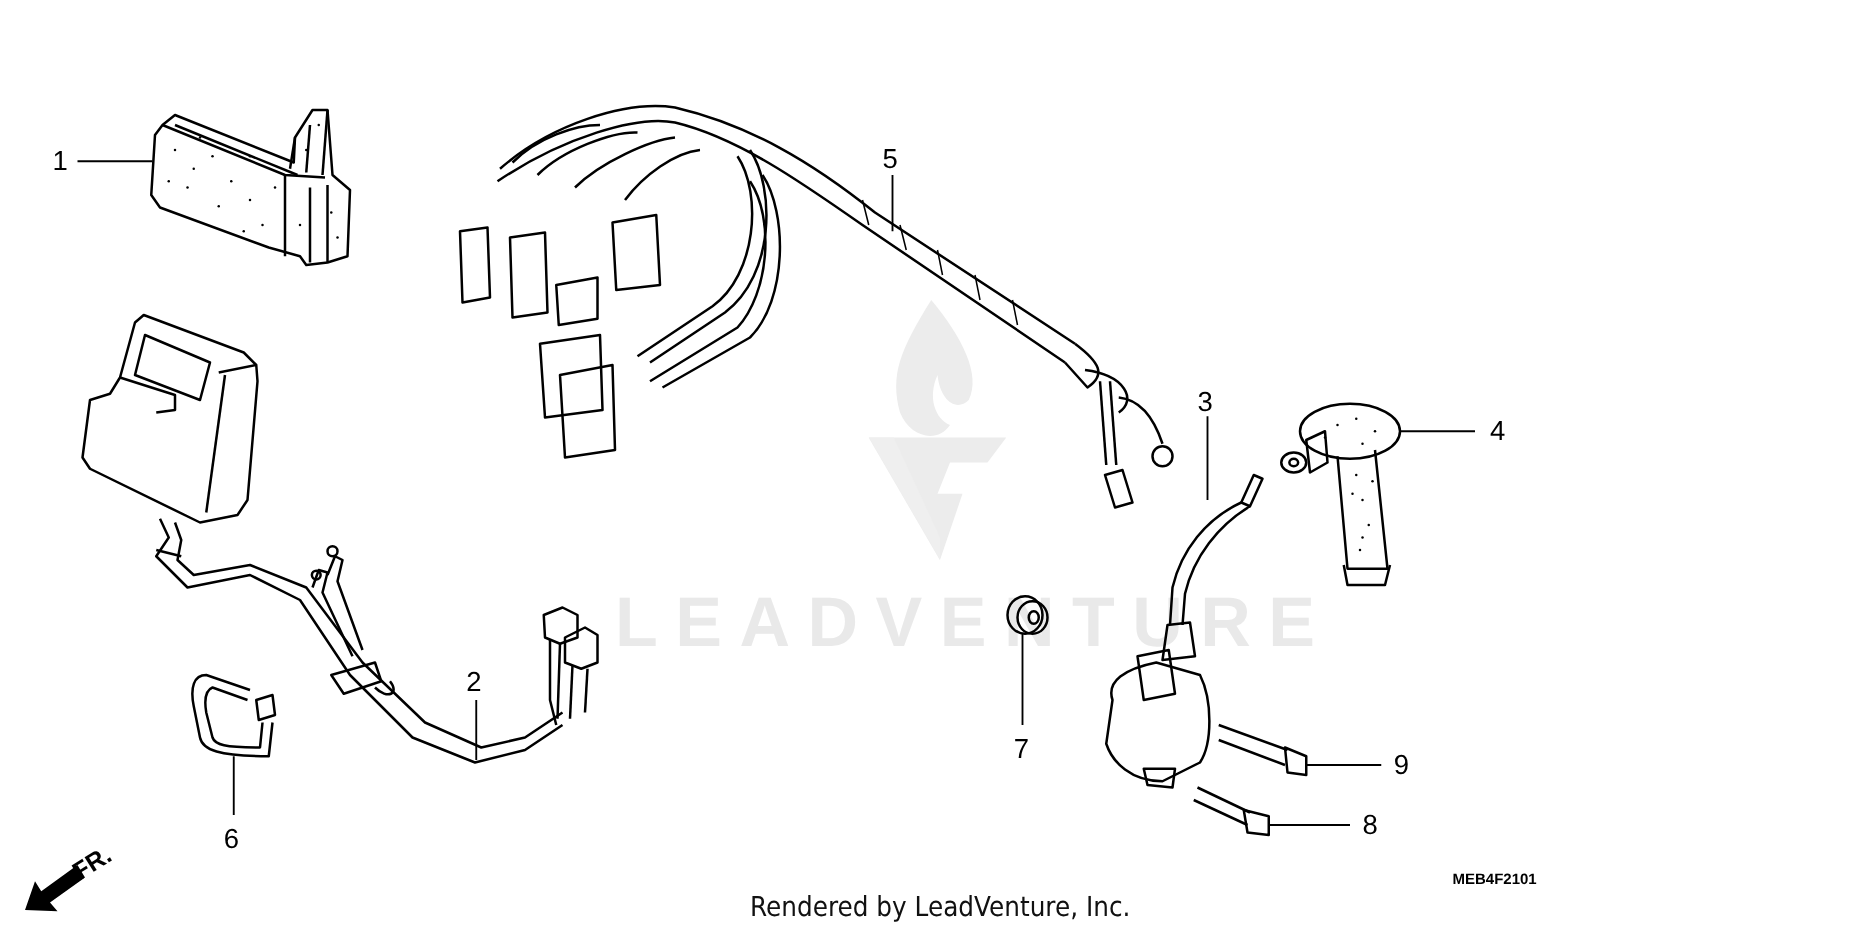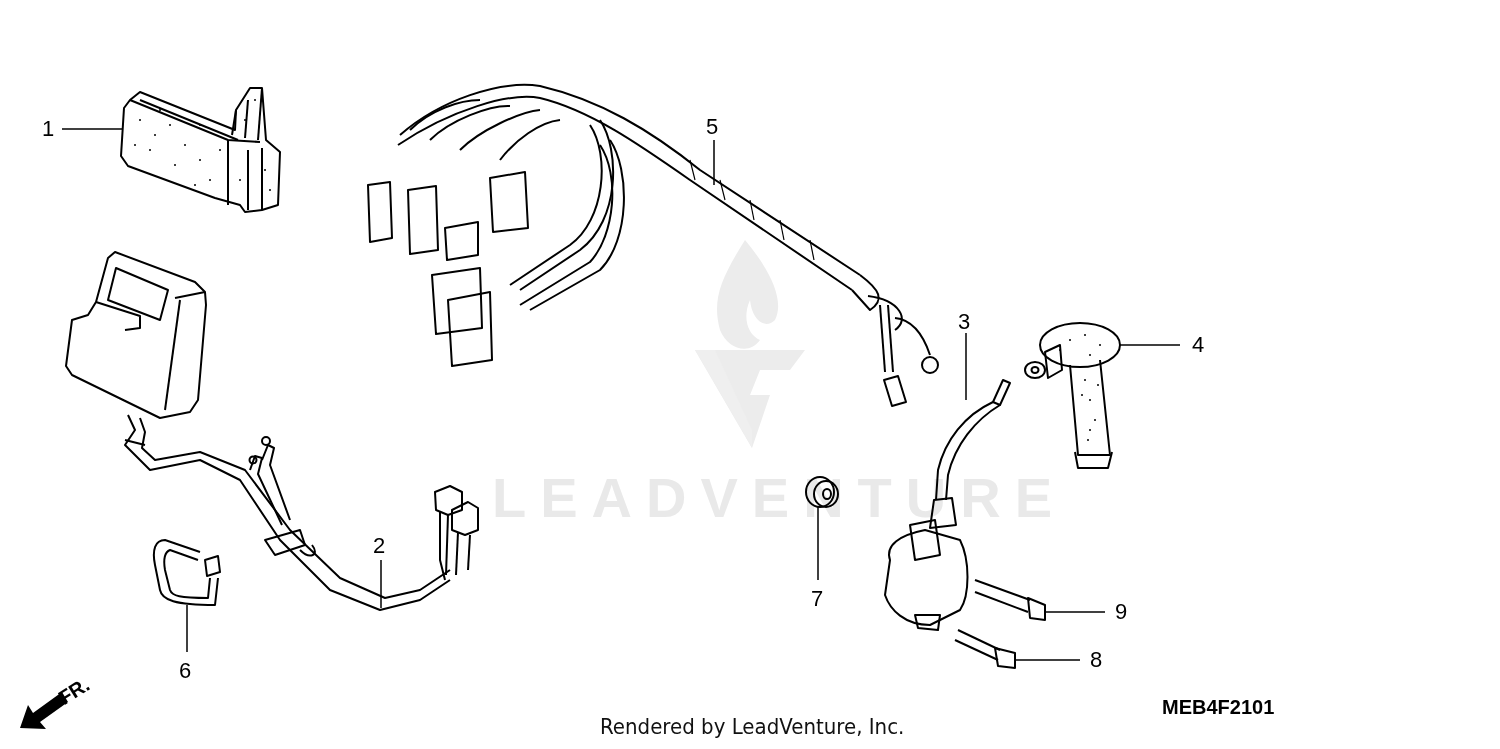--- a/index.html
+++ b/index.html
@@ -9,21 +9,21 @@
       position: absolute;
       font-family: "Liberation Sans", sans-serif;
       font-size: 22px;
       color: #000;
       line-height: 1;
     }
     .diagram-code {
       position: absolute;
       left: 1162px; top: 696px;
       font-family: "Liberation Sans", sans-serif;
-      font-size: 20px;
+      font-size: 12px;
       font-weight: bold;
       color: #000;
     }
     .footer {
       position: absolute;
       left: 600px; top: 714px;
       font-family: "DejaVu Sans", sans-serif;
       font-size: 22px;
       color: #111;
       transform: scaleX(0.9);

